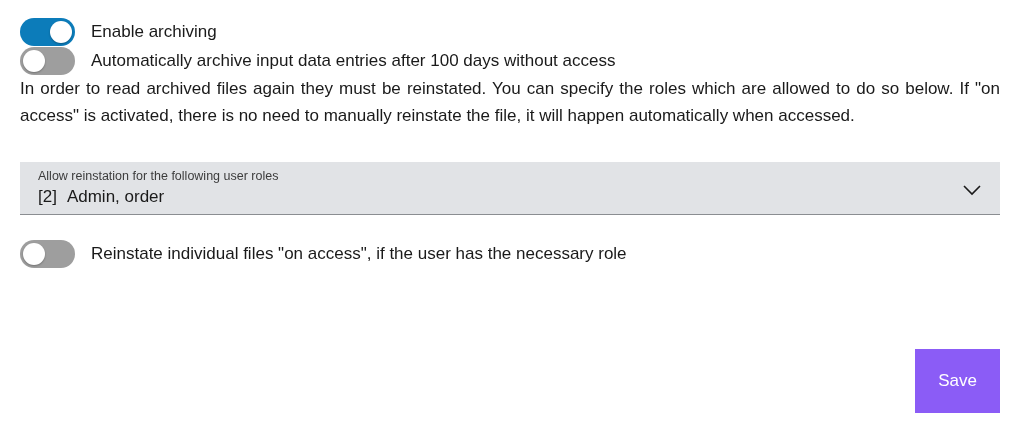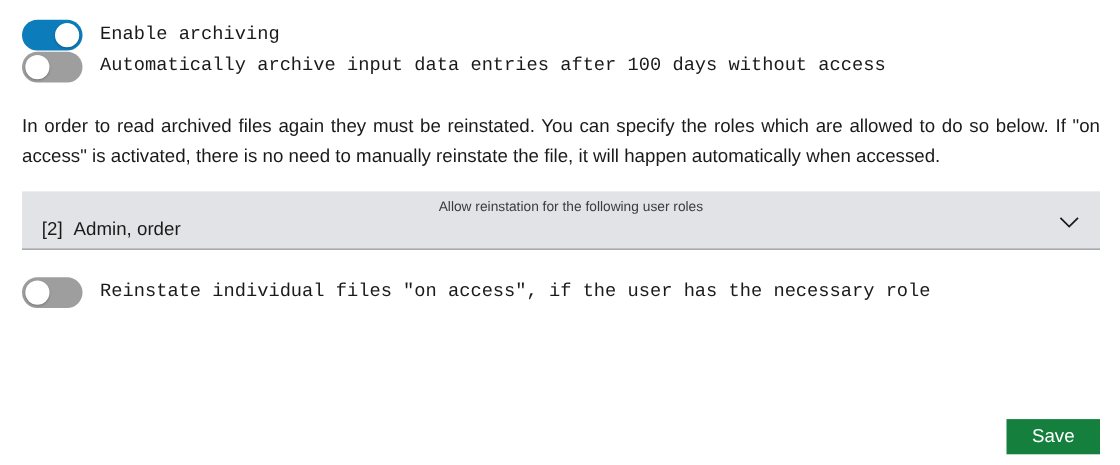--- a/index.html
+++ b/index.html
@@ -20,21 +20,20 @@
     height: 423px;
     box-sizing: border-box;
     padding: 18px 18px 0 20px;
   }
 
   
   .toggle-row {
     display: flex;
     align-items: center;
     gap: 16px;
-    font-family: Liberation Mono, monospace;
   }
   .toggle-row + .toggle-row {
     margin-top: 1px;
   }
   .switch {
     position: relative;
     width: 55px;
     height: 28px;
     border-radius: 14px;
     flex: 0 0 auto;
@@ -59,41 +58,39 @@
     right: 3px;
   }
   .toggle-label {
     font-size: 17px;
     line-height: 22px;
     color: #1a1a1a;
   }
 
   
   .description {
-    margin-top: 26px;
     font-size: 17px;
     line-height: 27px;
     text-align: justify;
     text-justify: inter-word;
     color: #1a1a1a;
     width: 980px;
   }
 
   
   .select-field {
-    margin-top: 19px;
+    margin-top: 33px;
     position: relative;
     width: 980px;
     height: 53px;
     background: #e1e3e6;
     border-bottom: 1px solid #8a8d91;
     box-sizing: border-box;
     padding: 7px 0 0 18px;
     cursor: pointer;
-    text-align: center;
   }
   .select-caption {
     font-size: 12.5px;
     line-height: 15px;
     color: #3c3c3c;
   }
   .select-value {
     margin-top: 2px;
     font-size: 17px;
     line-height: 22px;
@@ -116,28 +113,28 @@
     margin-top: 25px;
   }
 
   
   .footer {
     position: absolute;
     right: 18px;
     bottom: 10px;
   }
   .save-btn {
-    background: #15803d;
+    background: #8b5cf6;
     color: #ffffff;
     border: none;
     font-family: "Liberation Sans", sans-serif;
     font-size: 17px;
     line-height: 20px;
     width: 85px;
-    height: 32px;
+    height: 64px;
     cursor: pointer;
   }
 </style>
 </head>
 <body>
 
 <div class="page">
 
   <div class="toggle-row">
     <div class="switch on">

